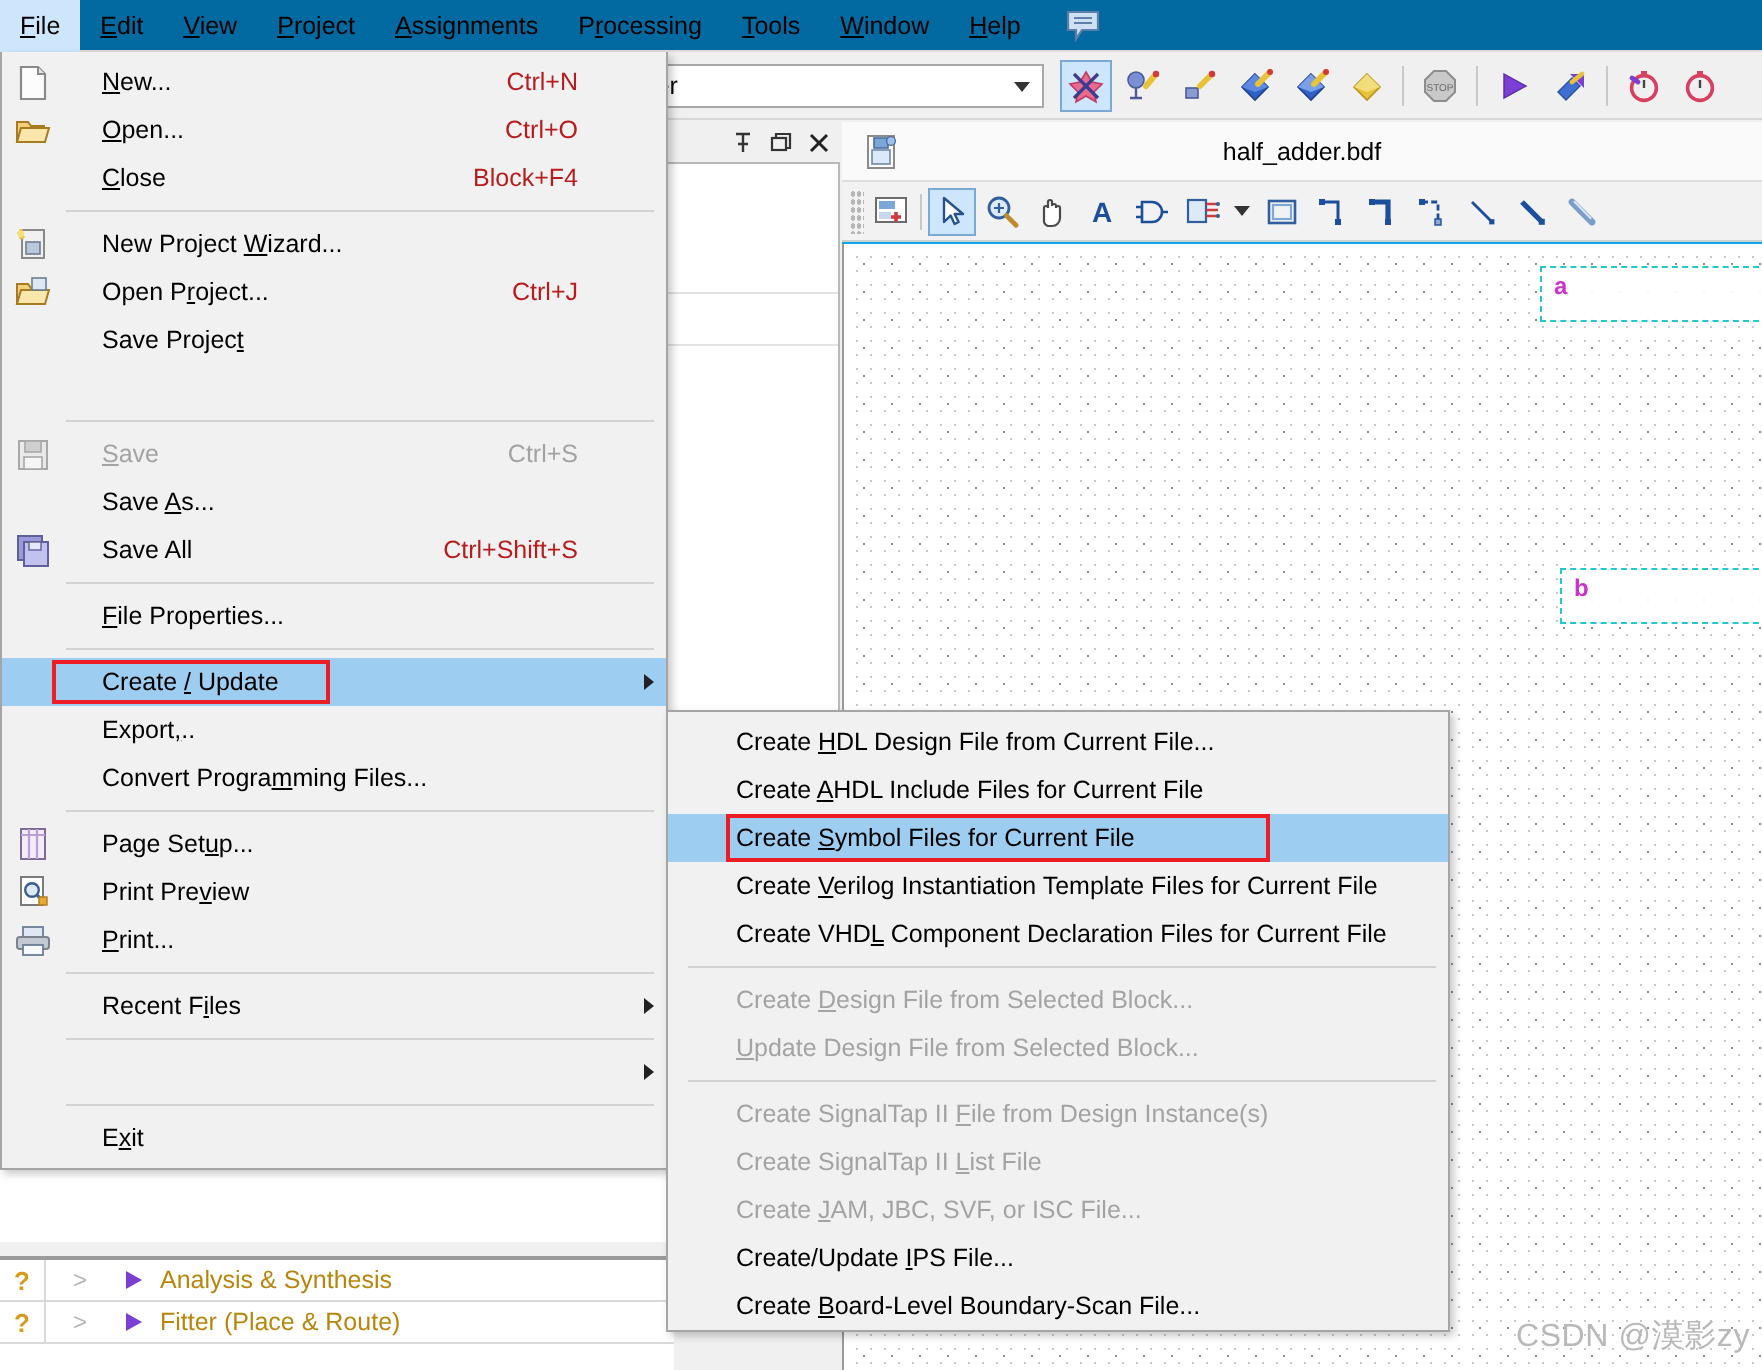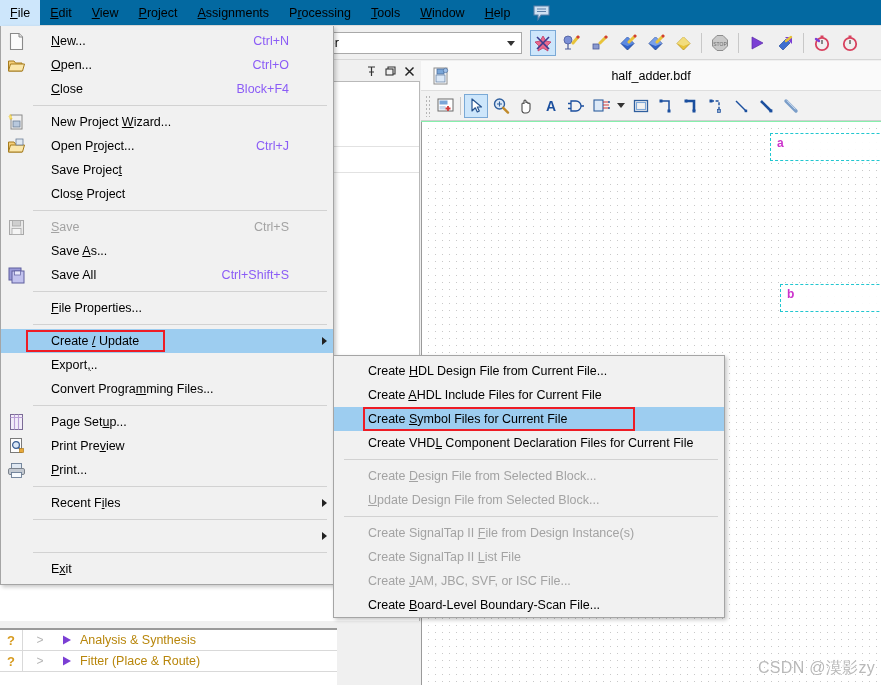--- a/index.html
+++ b/index.html
@@ -121,21 +121,21 @@
   .task-q { width: 22px; text-align: center; color: #d79b20; font-weight: bold; font-size: 13px; }
   .task-div { position:absolute; left: 22px; top:0; bottom:0; width:1px; background:#d9d9d9; }
   .task-chev { width: 36px; text-align: center; color: #b5b5b5; font-size: 12px; }
   .task-play { width: 18px; display:flex; align-items:center; justify-content:center; }
   .task-label { color: #b8860b; font-size: 12.5px; padding-left: 4px; }
 
   
   #editor {
     position: absolute; left: 421px; top: 61px;
     width: 460px; height: 624px;
-    background: #86efac;
+    background: #0ea5e9;
   }
   #editor-tabbar {
     position: absolute; left: 0; top: 0;
     width: 460px; height: 30px;
     background: #fafafa;
     border-bottom: 1px solid #dedede;
     display: flex; align-items: center;
   }
   #editor-tabicon { width: 40px; display:flex; align-items:center; justify-content:center; }
   #editor-tabtitle {
@@ -197,21 +197,21 @@
   .mi {
     position: relative;
     height: 24px;
     display: flex; align-items: center;
     font-size: 12.5px; color: #000;
     cursor: default;
     gap: 12px;
   }
   .mi .ic { width: 30px; height: 24px; display:flex; align-items:center; justify-content:center; flex: 0 0 30px; }
   .mi .lb { flex: 1; padding-left: 8px; white-space: nowrap; }
-  .mi .sc { padding-right: 14px; color: #8b5cf6; white-space: nowrap; font-size: 12.5px; }
+  .mi .sc { padding-right: 14px; color: #b91c1c; white-space: nowrap; font-size: 12.5px; }
   .mi .sub { width: 18px; display:flex; align-items:center; justify-content:center; }
   .mi.disabled .lb, .mi.disabled .sc { color: #a3a3a3; }
   .mi.hl { background: #9dcdf0; }
   .mi u { text-decoration: underline; }
   .msep { height: 1px; background: #d2d2d2; margin: 4px 6px 4px 32px; }
   .arrow-r {
     width: 0; height: 0;
     border-top: 4px solid transparent;
     border-bottom: 4px solid transparent;
     border-left: 5px solid #222;
@@ -587,21 +587,20 @@
 
     <div class="mi">
       <span class="ic"></span>
       <span class="lb">Save Projec<u>t</u></span>
       <span class="sc"></span>
       <span class="sub"></span>
     </div>
 
     <div class="mi">
       <span class="ic"></span>
-      <span class="lb">Clos<u>e</u> Project</span>
       <span class="sc"></span>
       <span class="sub"></span>
     </div>
 
     <div class="msep"></div>
 
     <div class="mi disabled">
       <span class="ic">
         <svg width="17" height="17" viewBox="0 0 17 17">
             <rect x="1.5" y="1.5" width="14" height="14" fill="#e9e9e9" stroke="#a8a8a8" stroke-width="1"></rect>
@@ -751,20 +750,23 @@
 
     <div class="mi">
       <span class="lb">Create <u>A</u>HDL Include Files for Current File</span>
     </div>
 
     <div class="mi hl">
       <span class="lb">Create <u>S</u>ymbol Files for Current File</span>
       <span class="redbox" style="left:29px; top:0px; width:272px; height:24px;"></span>
     </div>
 
+    <div class="mi">
+      <span class="lb">Create <u>V</u>erilog Instantiation Template Files for Current File</span>
+    </div>
 
     <div class="mi">
       <span class="lb">Create VHD<u>L</u> Component Declaration Files for Current File</span>
     </div>
 
     <div class="msep"></div>
 
     <div class="mi disabled">
       <span class="lb">Create <u>D</u>esign File from Selected Block...</span>
     </div>
@@ -780,19 +782,22 @@
     </div>
 
     <div class="mi disabled">
       <span class="lb">Create SignalTap II <u>L</u>ist File</span>
     </div>
 
     <div class="mi disabled">
       <span class="lb">Create <u>J</u>AM, JBC, SVF, or ISC File...</span>
     </div>
 
+    <div class="mi">
+      <span class="lb">Create/Update <u>I</u>PS File...</span>
+    </div>
 
     <div class="mi">
       <span class="lb">Create <u>B</u>oard-Level Boundary-Scan File...</span>
     </div>
   </div>
 
 </div>
 
 </body></html>

